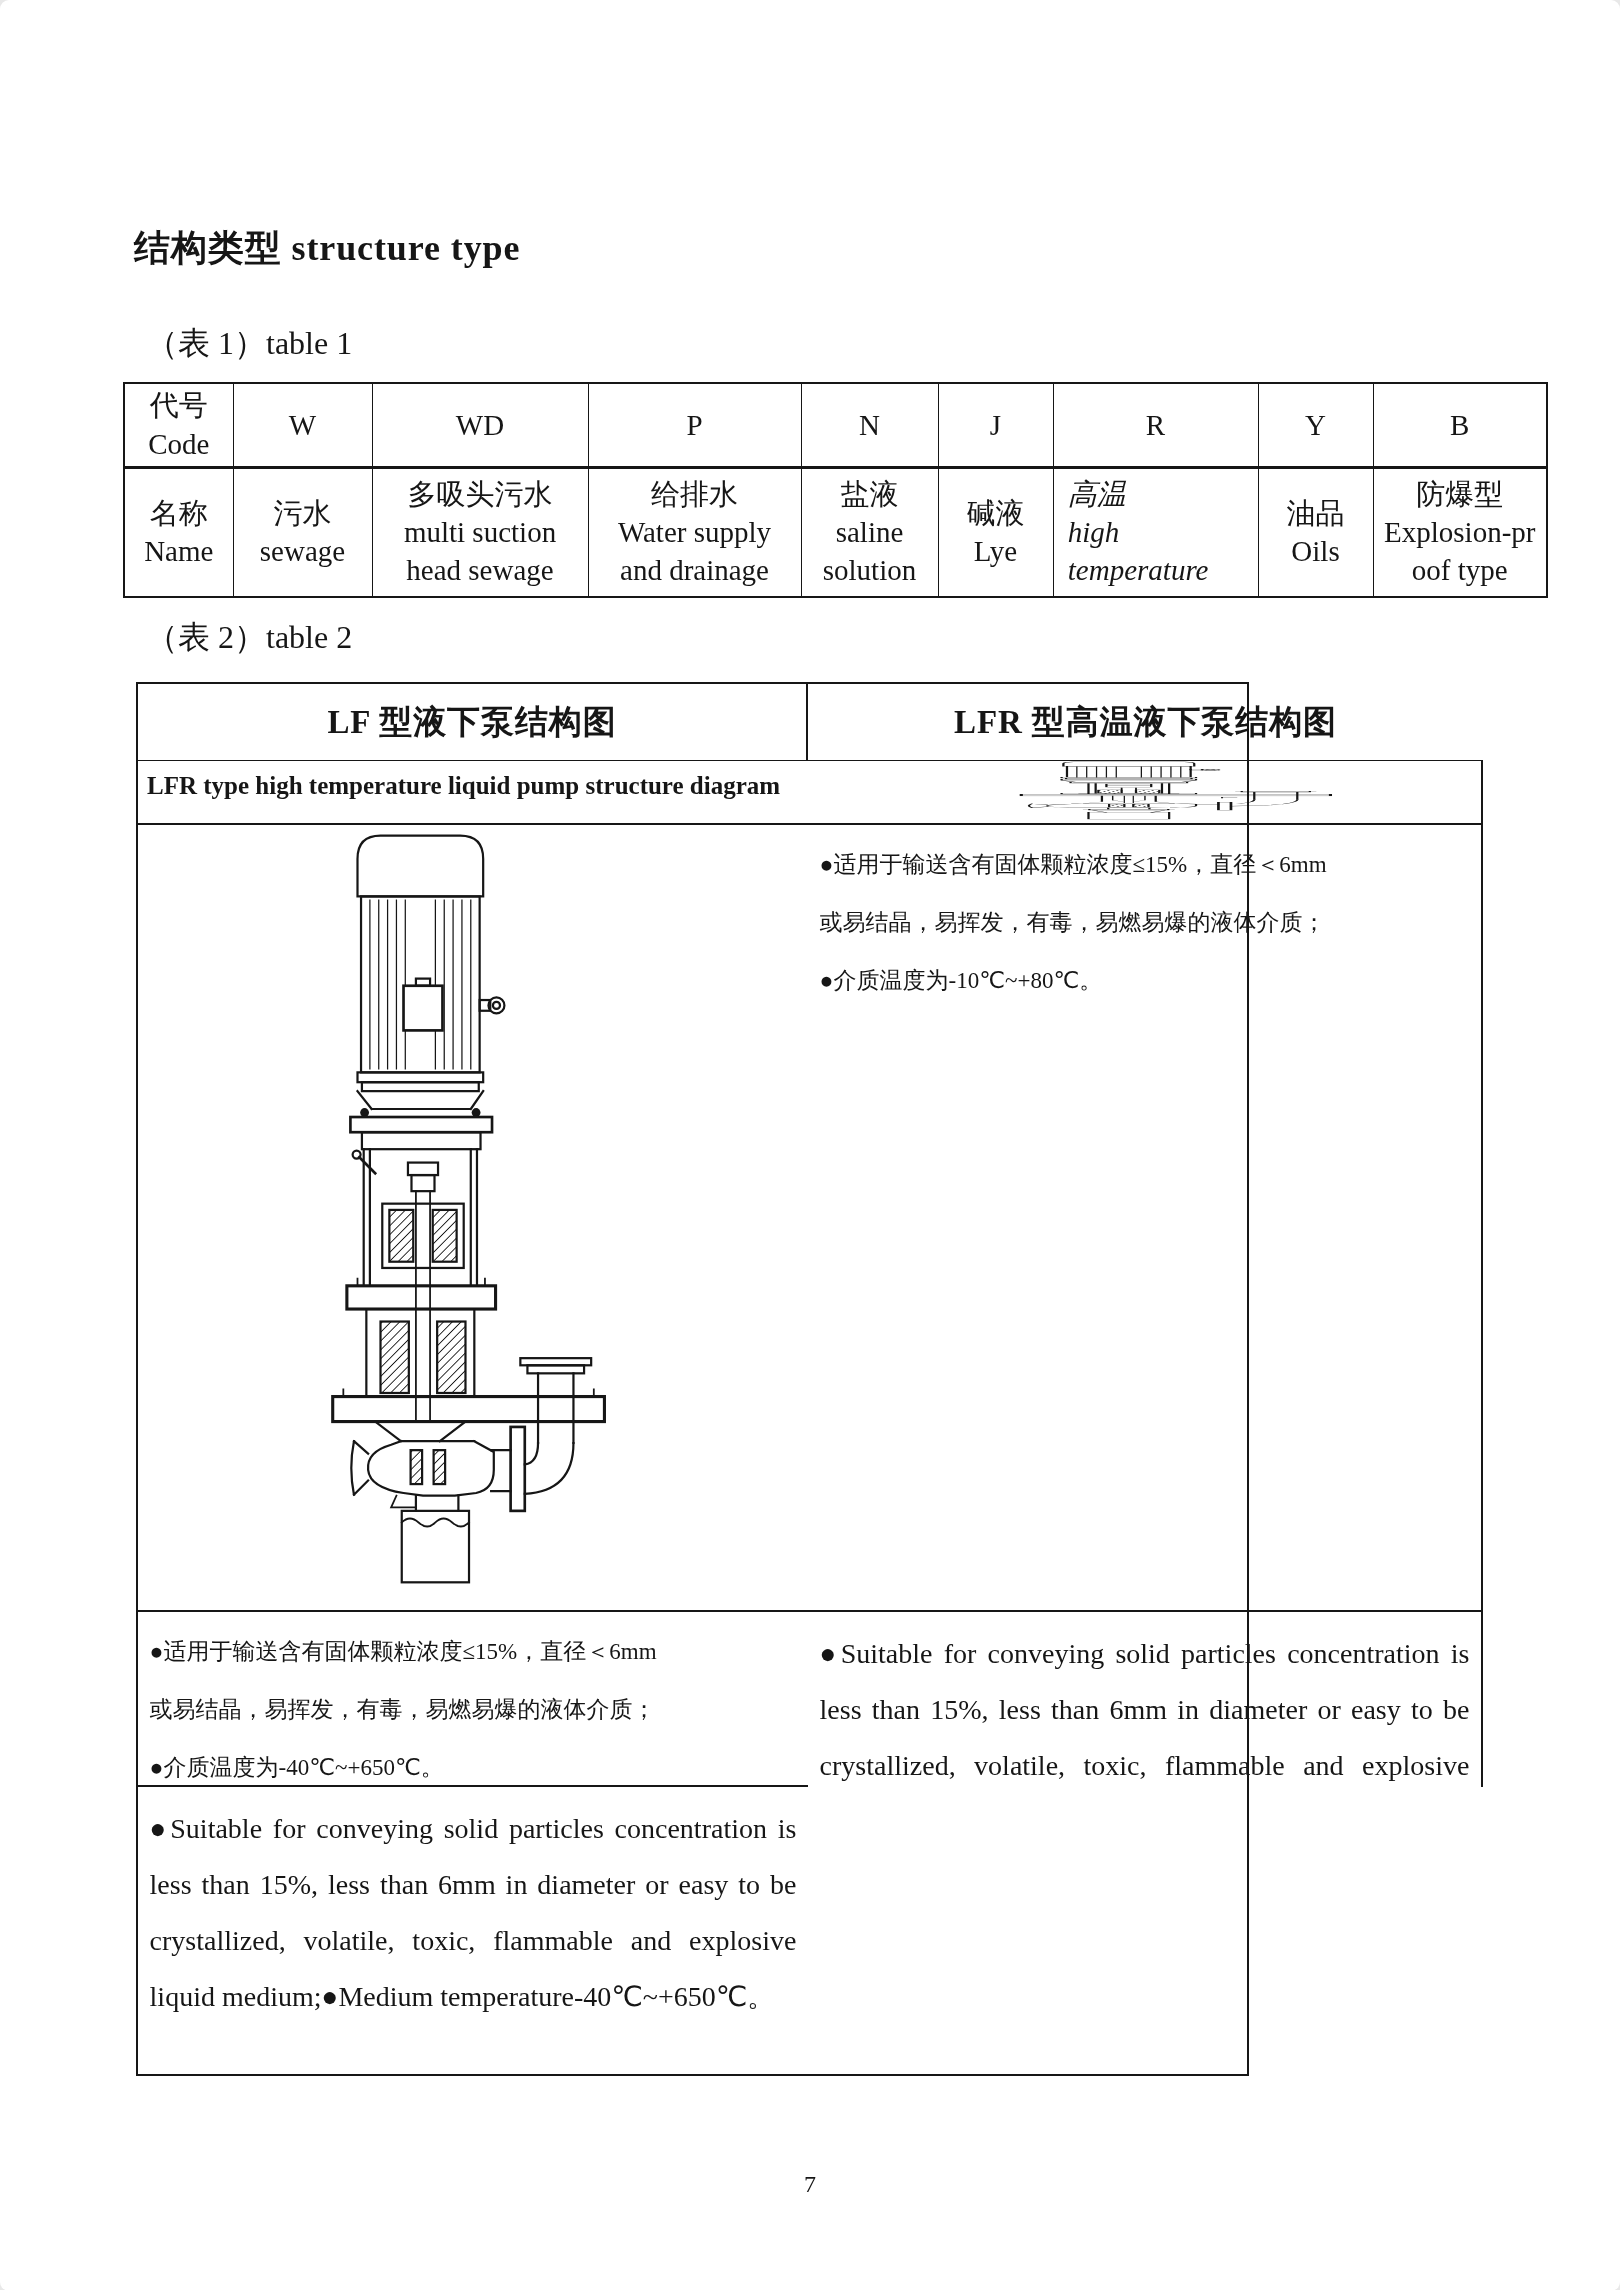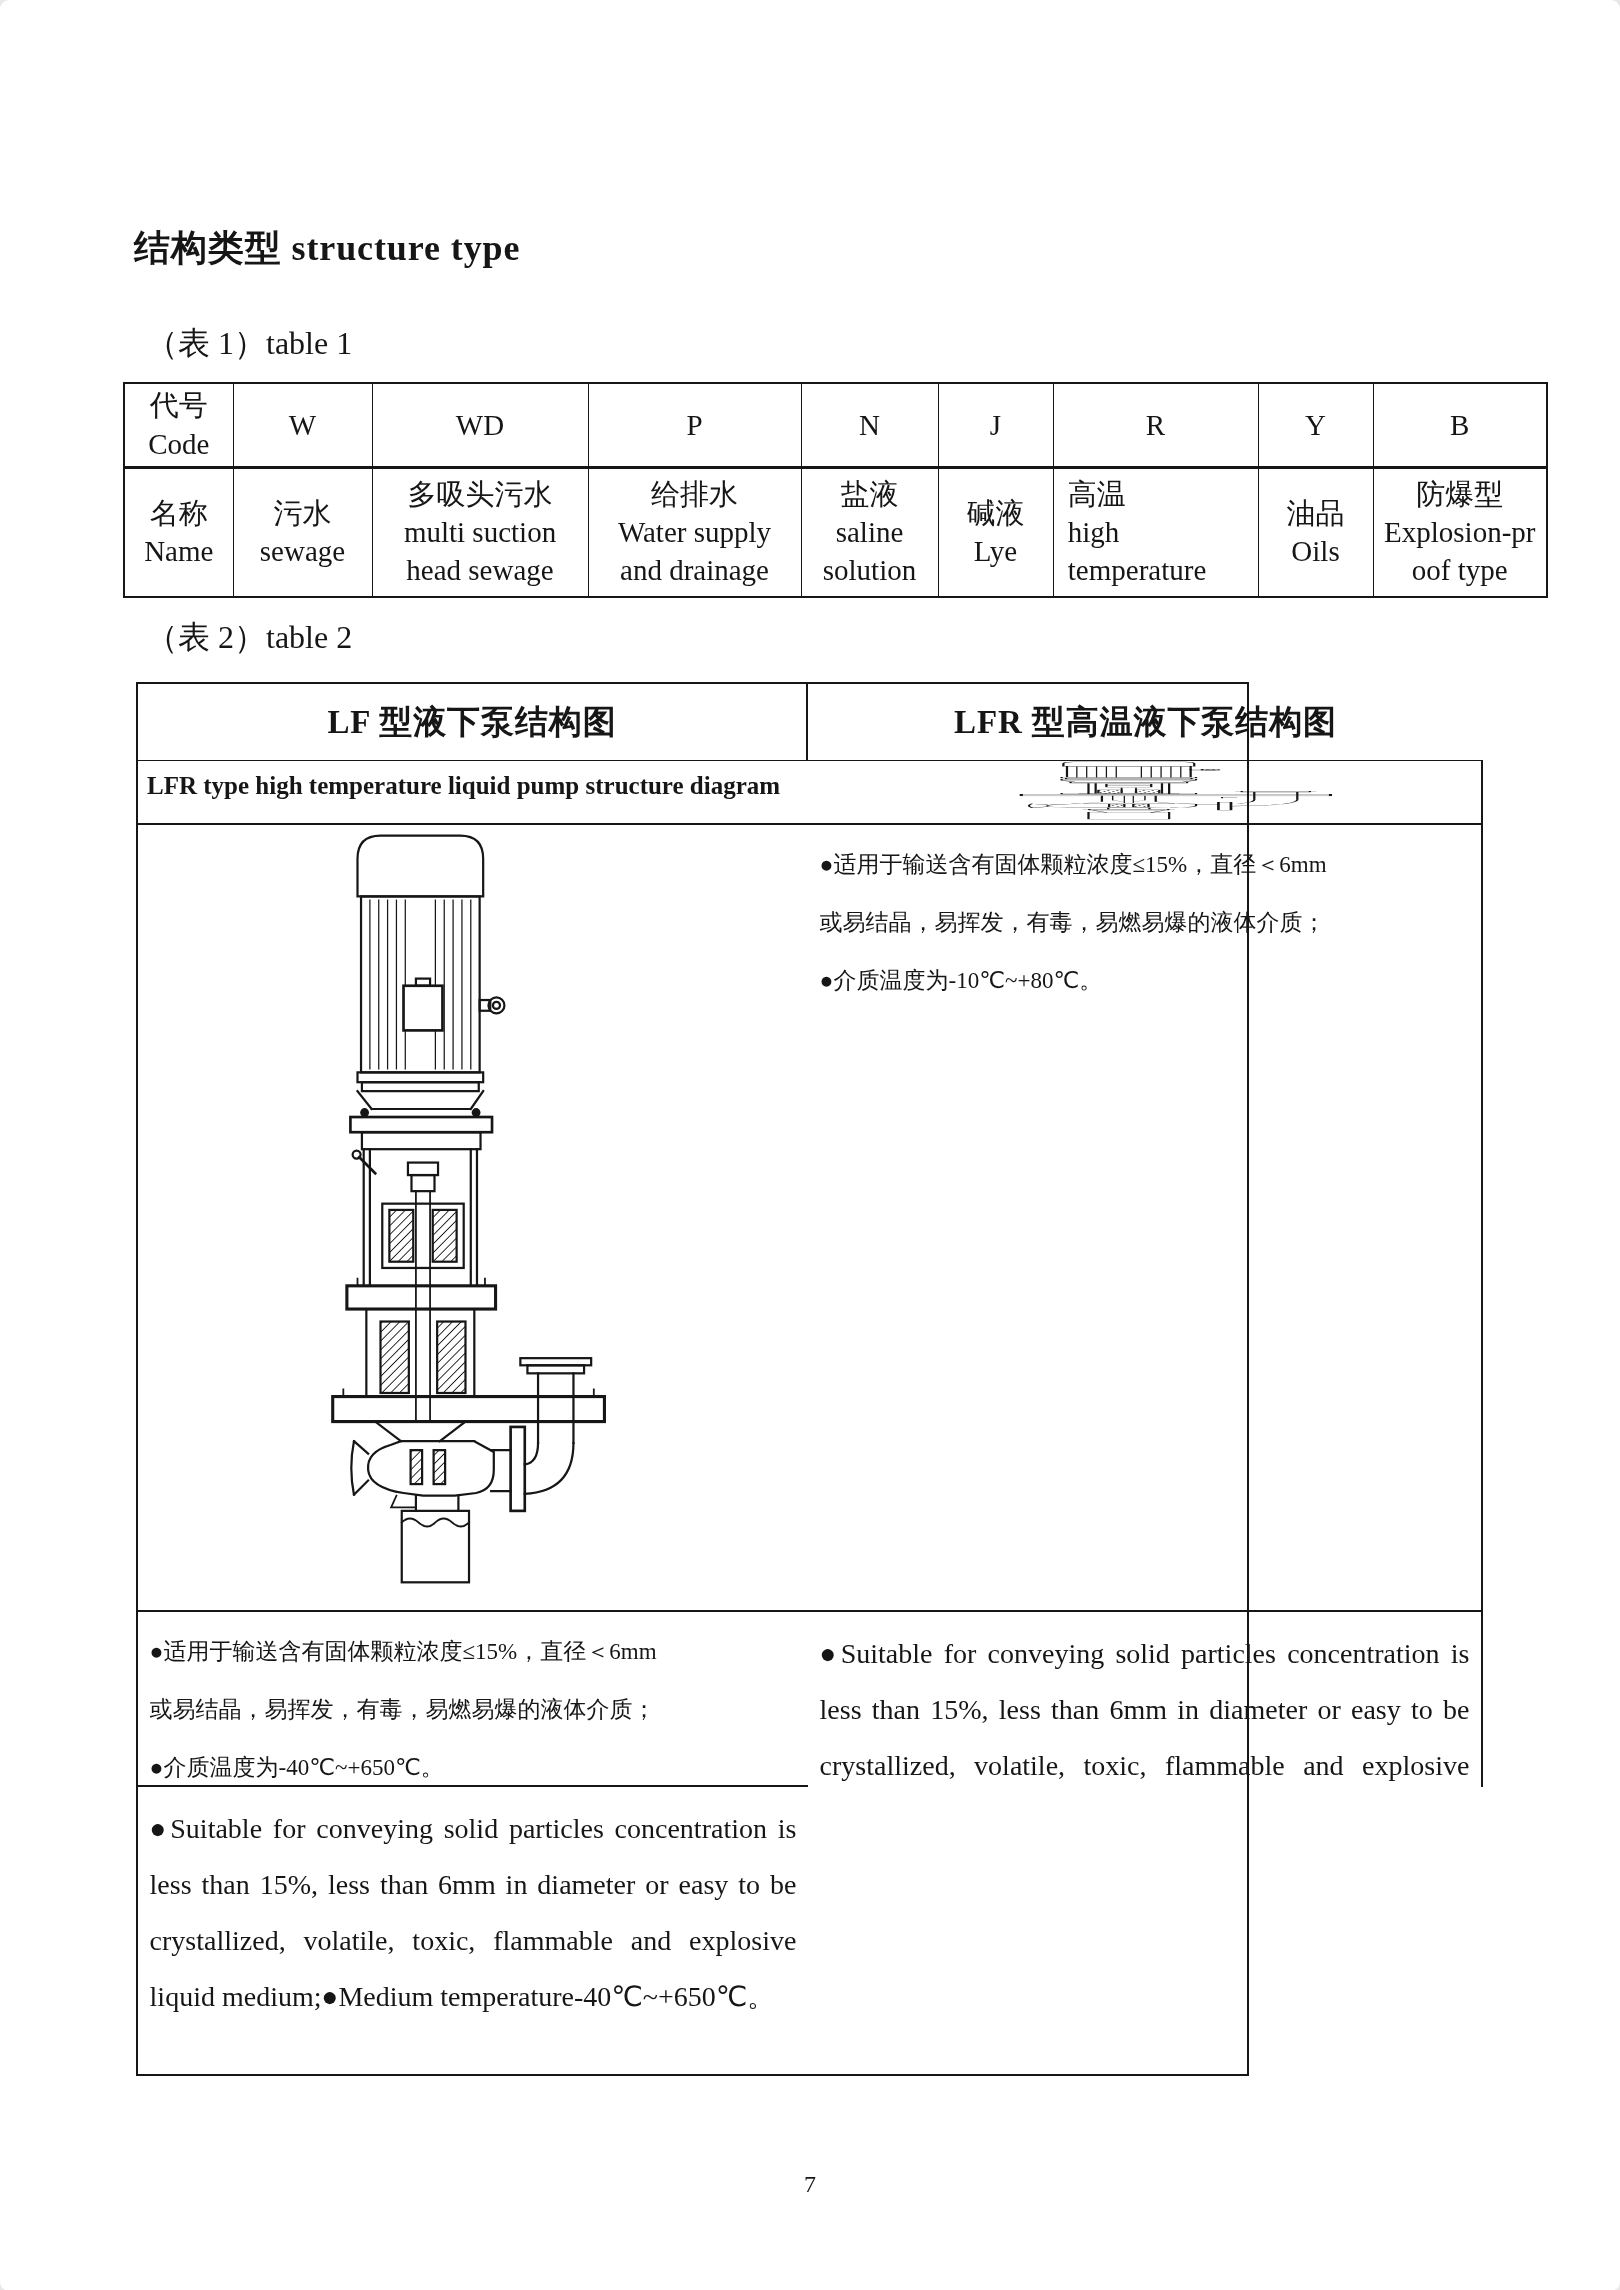--- a/index.html
+++ b/index.html
@@ -22,21 +22,21 @@
   }
   table.t1 td,table.t1 th{
     border:1.8px solid #161616;font-weight:normal;text-align:center;
     vertical-align:middle;font-size:29px;line-height:1.32;white-space:pre-line;
     padding:1.8px 1.8px;
   }
   table.t1{border:2.7px solid #161616;padding-left:16px;}
   table.t1 tr.r1{height:84px;}
   table.t1 tr.r1 td,table.t1 tr.r1 th{border-bottom-width:3.6px;}
   table.t1 tr.r2{height:130px;}
-  table.t1 td.align-left{text-align:left;padding-left:14.3px;}
+  table.t1 td.align-left{text-align:left;padding-left:14.3px;font-style:italic;}
 
   
   .t2{
     position:absolute;left:136px;top:682px;width:1113px;height:1394px;
     border:2.7px solid #161616;box-sizing:border-box;
     display:grid;grid-template-columns:670px 675px;
     grid-template-rows:77px 64px 787px 175px 287px;
   }
   .t2 .cell{box-sizing:border-box;position:relative;overflow:hidden;}
   .t2 .colL{border-right:2.7px solid #161616;}

